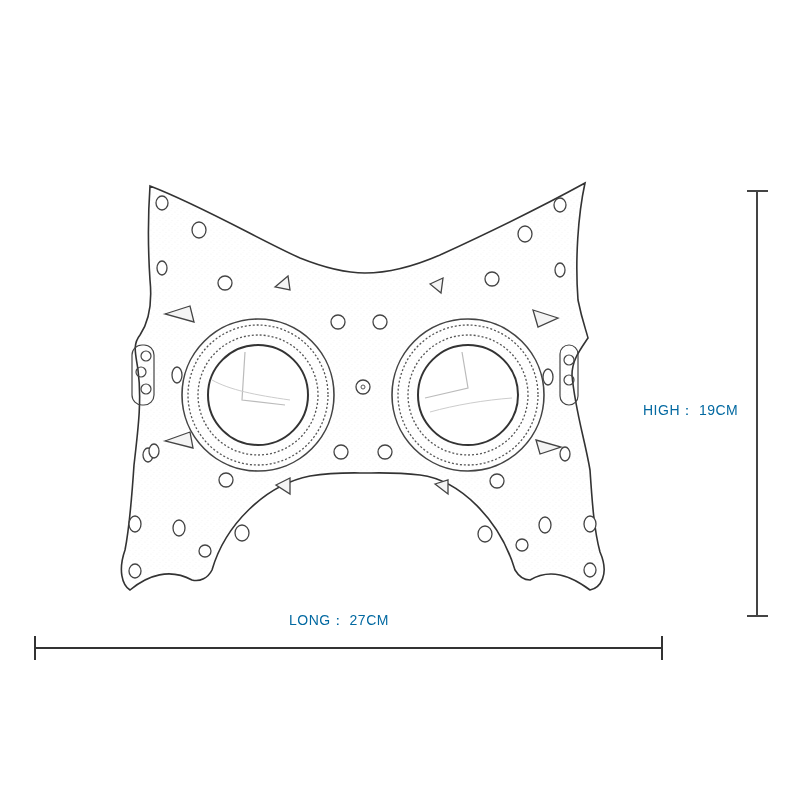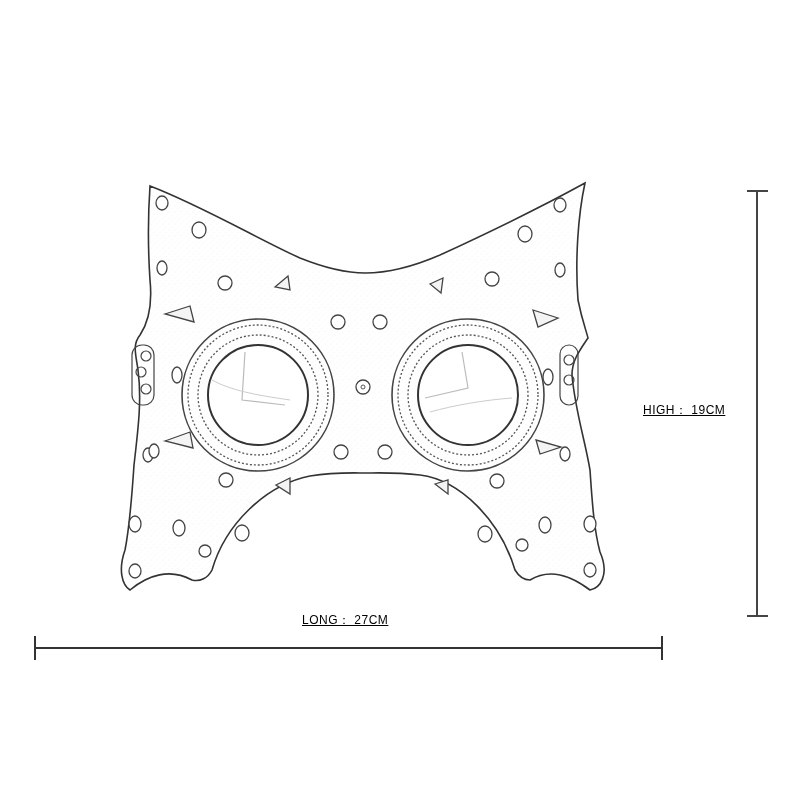--- a/index.html
+++ b/index.html
@@ -1,21 +1,21 @@
 <!DOCTYPE html>
 <html><head>
   <meta charset="utf-8">
   <style>
     html, body { margin: 0; padding: 0; background: #ffffff; }
     body { width: 800px; height: 800px; position: relative; overflow: hidden;
            font-family: "Liberation Sans", "DejaVu Sans", sans-serif; }
     .canvas { position: absolute; left: 0; top: 0; width: 800px; height: 800px; }
-    .dim-label { position: absolute; font-size: 12px; color: #000000; letter-spacing: 0.5px; white-space: nowrap; text-decoration: underline; }
+    .dim-label { position: absolute; font-size: 14px; color: #0369a1; letter-spacing: 0.5px; white-space: nowrap; }
     .dim-label.high { left: 643px; top: 402px; }
-    .dim-label.long { left: 302px; top: 612px; text-align: center; }
+    .dim-label.long { left: 289px; top: 612px; text-align: center; }
   </style>
 </head>
 <body>
 
 <svg class="canvas" viewBox="0 0 800 800" xmlns="http://www.w3.org/2000/svg">
   <defs>
     <pattern id="grain" width="6" height="6" patternUnits="userSpaceOnUse">
       <rect width="6" height="6" fill="#ffffff"></rect>
       <circle cx="1" cy="2" r="0.35" fill="#cfcfcf"></circle>
       <circle cx="4" cy="4.5" r="0.3" fill="#d8d8d8"></circle>

